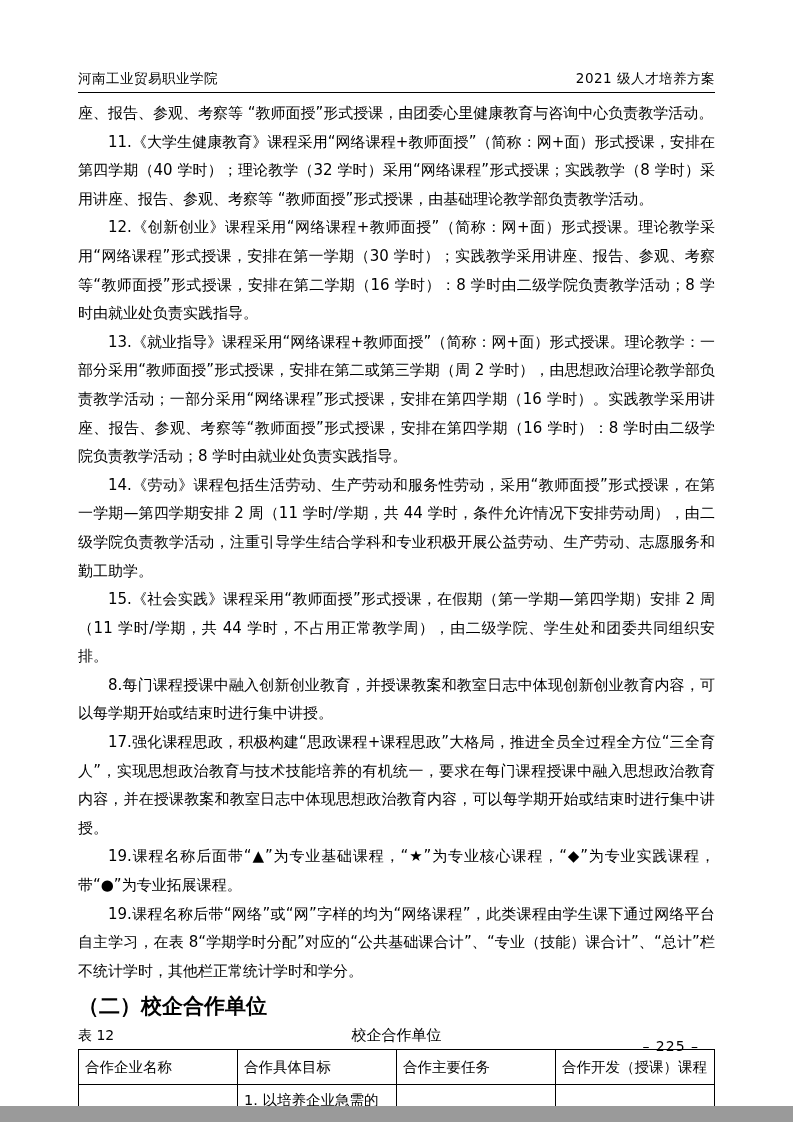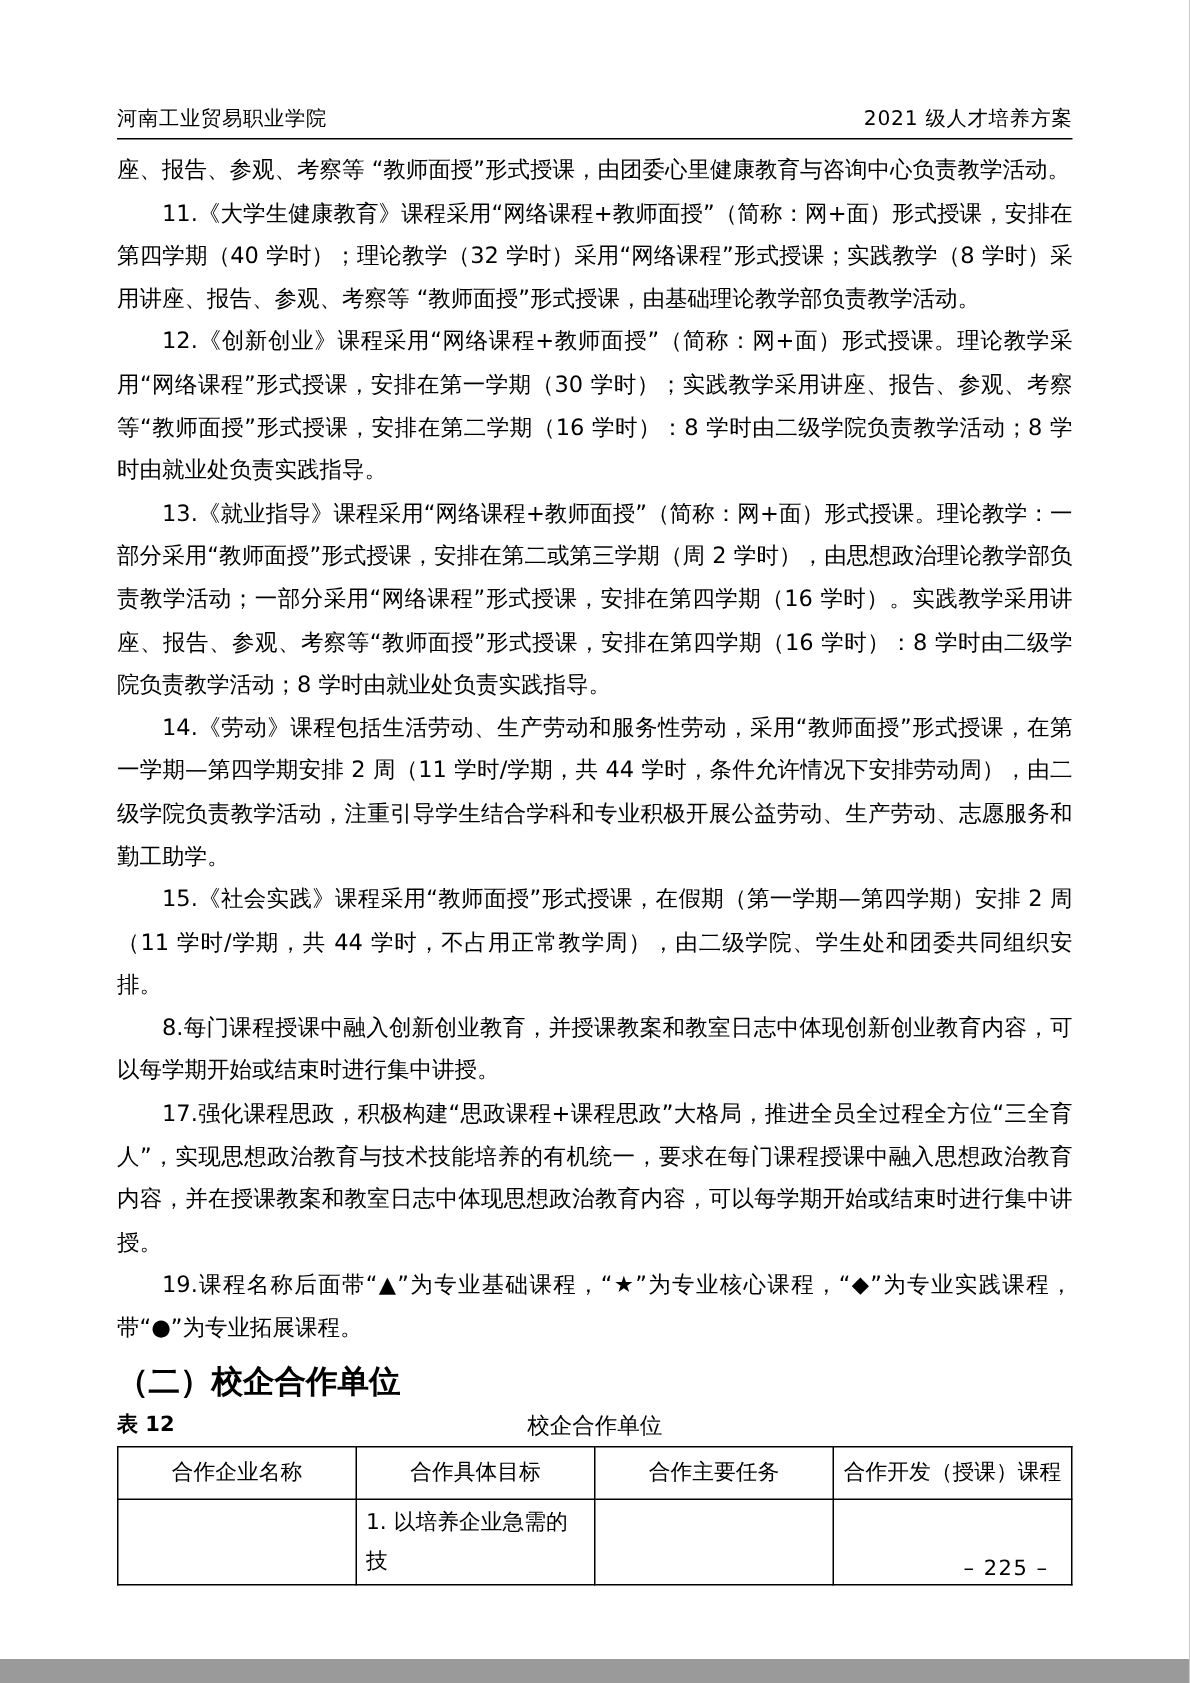--- a/index.html
+++ b/index.html
@@ -59,21 +59,20 @@
     position: relative;
     font-size: 14px;
     line-height: 24px;
     margin-top: 2px;
     height: 24px;
   }
   .table-no {
     position: absolute;
     left: 0;
     top: 0;
-    font-weight: bold;
   }
   .table-title {
     position: absolute;
     left: 0;
     right: 0;
     top: 0;
     text-align: center;
     font-weight: normal;
     font-size: 15px;
   }
@@ -84,21 +83,21 @@
     margin-top: 2px;
   }
   table.coop th, table.coop td {
     border: 1px solid #000;
     font-size: 14.5px;
     line-height: 26px;
     vertical-align: middle;
     padding: 2px 6px;
   }
   table.coop th {
-    text-align: center;
+    text-align: left;
     font-weight: normal;
     height: 30px;
   }
   td.cell-company {
     text-align: center;
     width: 110px;
   }
   td.cell-goal {
     text-align: left;
     width: 184px;
@@ -138,20 +137,21 @@
     <div class="body-text">
       <p>座、报告、参观、考察等 “教师面授”形式授课，由团委心里健康教育与咨询中心负责教学活动。</p>
       <p class="indent2">11.《大学生健康教育》课程采用“网络课程+教师面授”（简称：网+面）形式授课，安排在第四学期（40 学时）；理论教学（32 学时）采用“网络课程”形式授课；实践教学（8 学时）采用讲座、报告、参观、考察等 “教师面授”形式授课，由基础理论教学部负责教学活动。</p>
       <p class="indent2">12.《创新创业》课程采用“网络课程+教师面授”（简称：网+面）形式授课。理论教学采用“网络课程”形式授课，安排在第一学期（30 学时）；实践教学采用讲座、报告、参观、考察等“教师面授”形式授课，安排在第二学期（16 学时）：8 学时由二级学院负责教学活动；8 学时由就业处负责实践指导。</p>
       <p class="indent2">13.《就业指导》课程采用“网络课程+教师面授”（简称：网+面）形式授课。理论教学：一部分采用“教师面授”形式授课，安排在第二或第三学期（周 2 学时），由思想政治理论教学部负责教学活动；一部分采用“网络课程”形式授课，安排在第四学期（16 学时）。实践教学采用讲座、报告、参观、考察等“教师面授”形式授课，安排在第四学期（16 学时）：8 学时由二级学院负责教学活动；8 学时由就业处负责实践指导。</p>
       <p class="indent2">14.《劳动》课程包括生活劳动、生产劳动和服务性劳动，采用“教师面授”形式授课，在第一学期—第四学期安排 2 周（11 学时/学期，共 44 学时，条件允许情况下安排劳动周），由二级学院负责教学活动，注重引导学生结合学科和专业积极开展公益劳动、生产劳动、志愿服务和勤工助学。</p>
       <p class="indent2">15.《社会实践》课程采用“教师面授”形式授课，在假期（第一学期—第四学期）安排 2 周（11 学时/学期，共 44 学时，不占用正常教学周），由二级学院、学生处和团委共同组织安排。</p>
       <p class="indent2">8.每门课程授课中融入创新创业教育，并授课教案和教室日志中体现创新创业教育内容，可以每学期开始或结束时进行集中讲授。</p>
       <p class="indent2">17.强化课程思政，积极构建“思政课程+课程思政”大格局，推进全员全过程全方位“三全育人”，实现思想政治教育与技术技能培养的有机统一，要求在每门课程授课中融入思想政治教育内容，并在授课教案和教室日志中体现思想政治教育内容，可以每学期开始或结束时进行集中讲授。</p>
       <p class="indent2">19.课程名称后面带“▲”为专业基础课程，“★”为专业核心课程，“◆”为专业实践课程，带“●”为专业拓展课程。</p>
+      <p class="indent2">19.课程名称后带“网络”或“网”字样的均为“网络课程”，此类课程由学生课下通过网络平台自主学习，在表 8“学期学时分配”对应的“公共基础课合计”、“专业（技能）课合计”、“总计”栏不统计学时，其他栏正常统计学时和学分。</p>
     </div>
 
     <div class="section-title">（二）校企合作单位</div>
 
     <div class="table-caption-row">
       <span class="table-no">表 12</span>
       <span class="table-title">校企合作单位</span>
     </div>
 
     <table class="coop">

